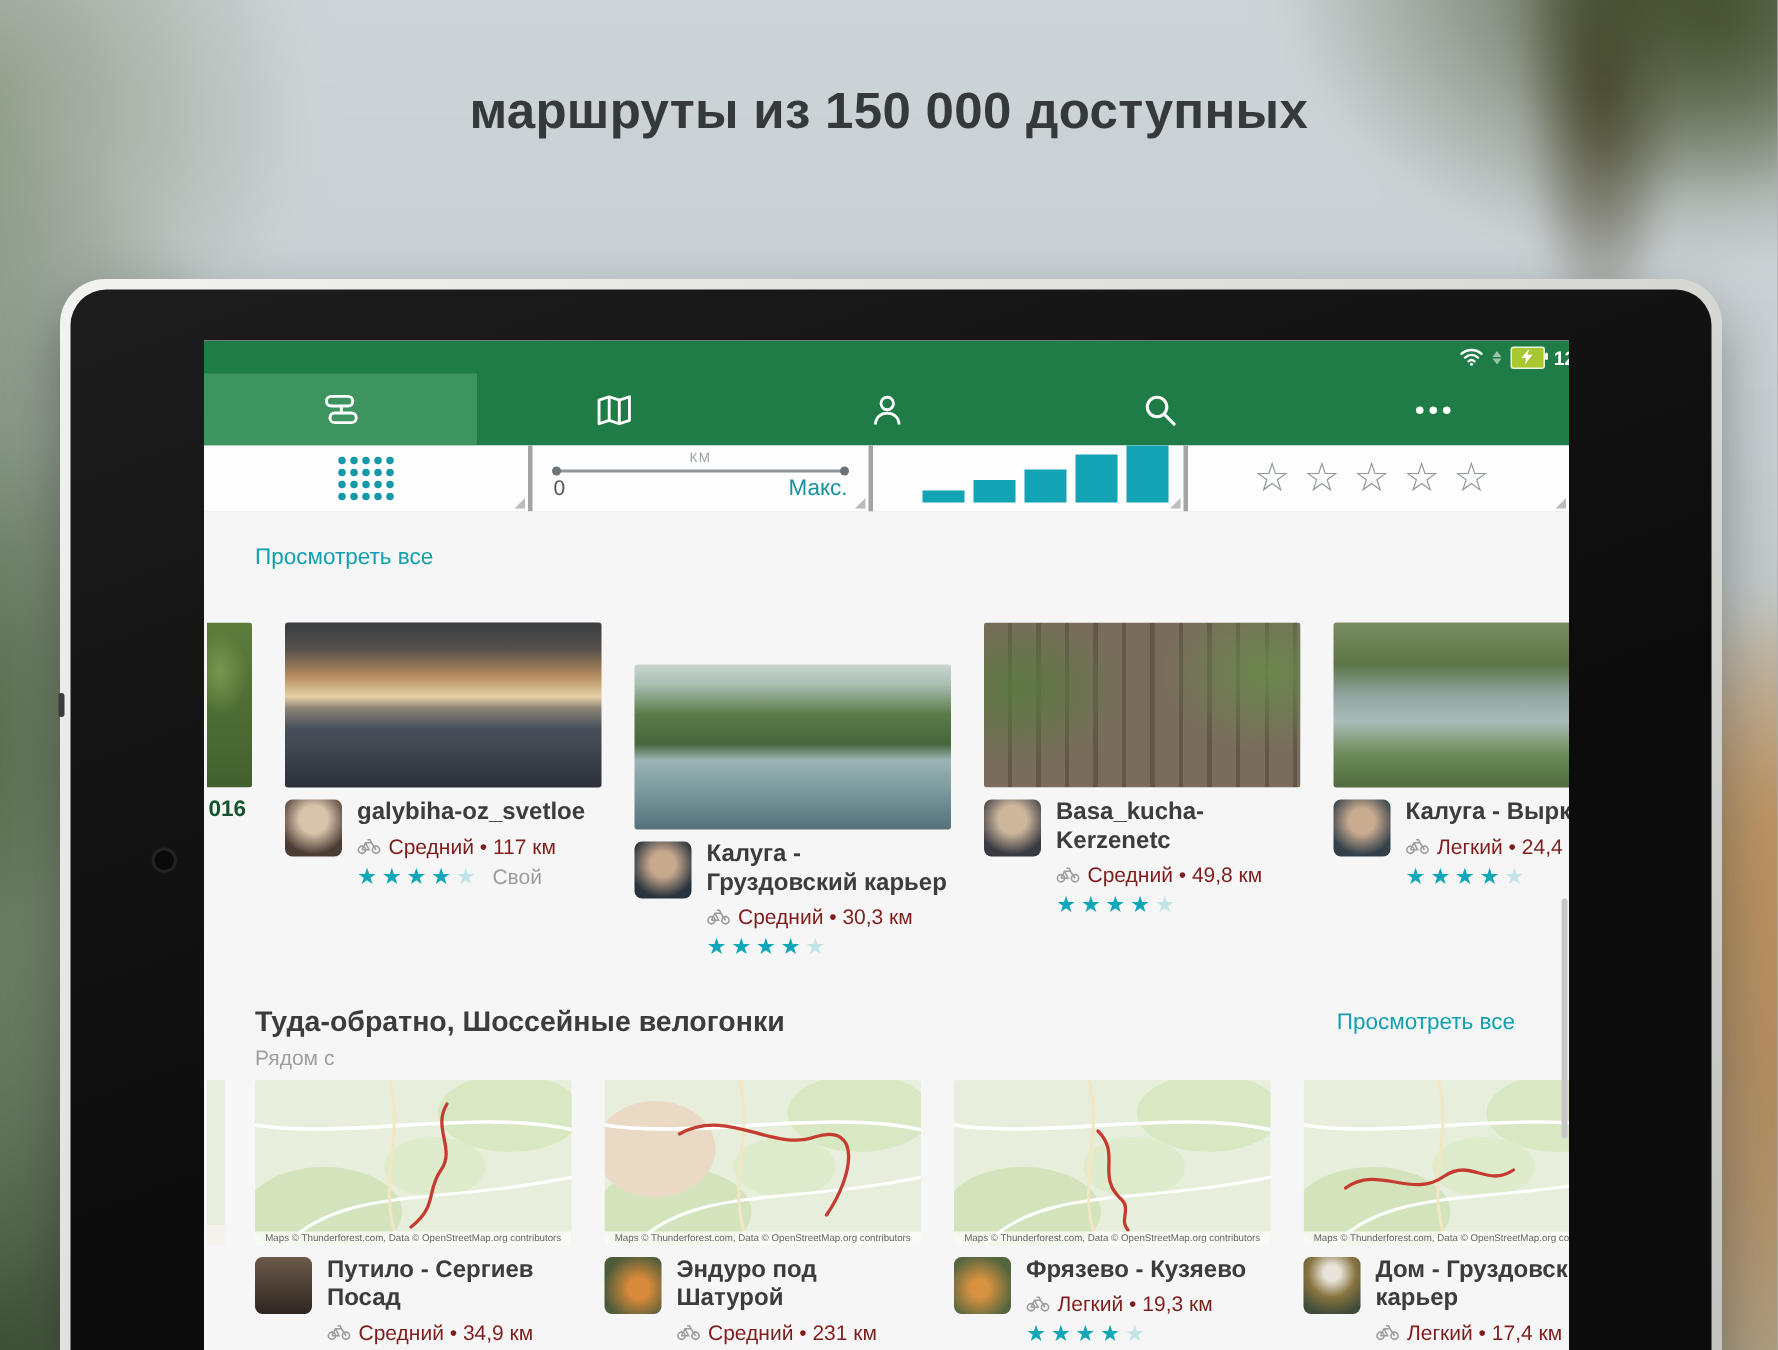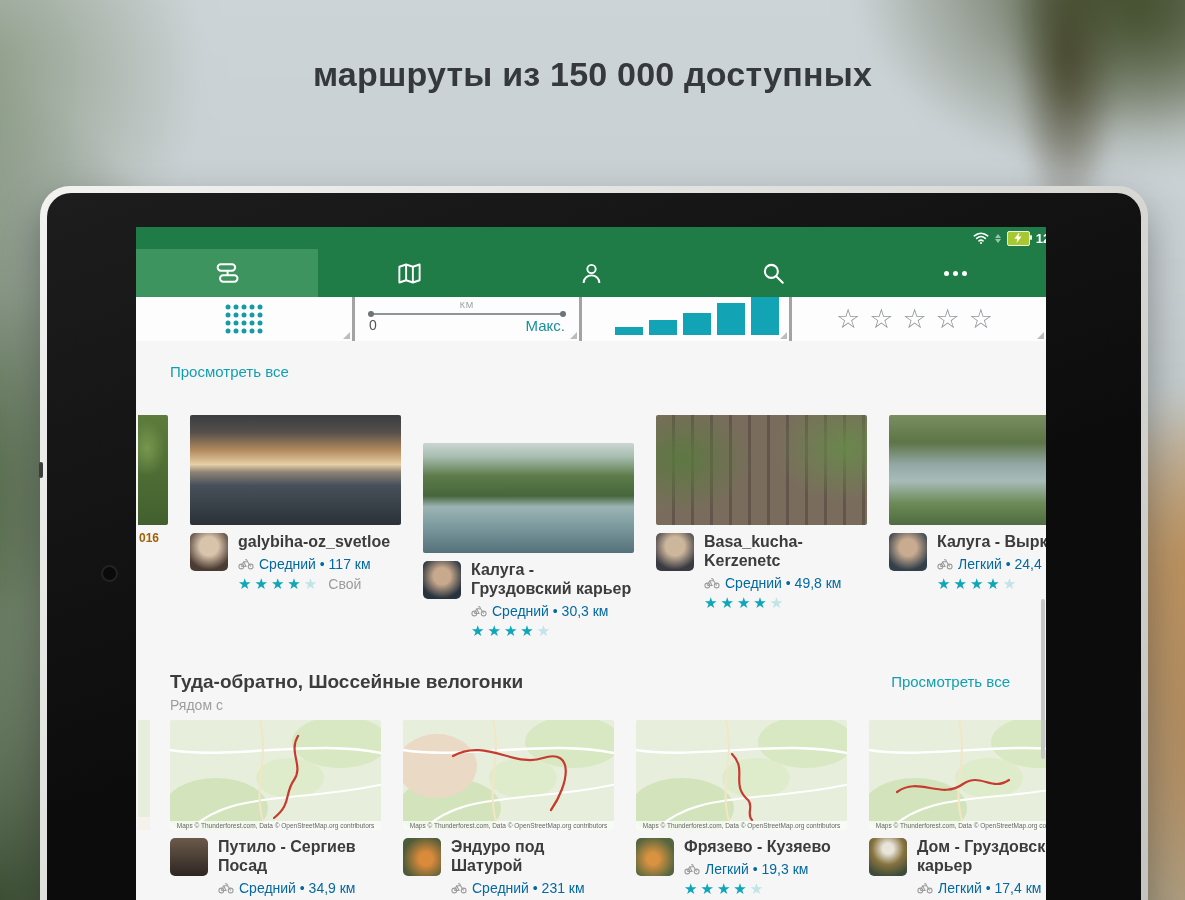--- a/index.html
+++ b/index.html
@@ -72,21 +72,21 @@
   .content{position:absolute;left:0;top:114px;width:910px;height:559px;background:#f6f6f6;overflow:hidden;}
   .sechead{position:absolute;left:34px;right:36px;display:flex;justify-content:space-between;align-items:flex-start;}
   .sechead .t{font-size:19px;font-weight:700;color:#3c3c3c;}
   .sechead .s{font-size:14px;color:#9e9e9e;margin-top:4px;}
   .seelink{font-size:15px;color:#12a0b0;margin-top:2px;cursor:pointer;white-space:nowrap;}
   .card{position:absolute;width:211px;}
   .card .thumb{width:211px;height:110px;border-radius:2px;overflow:hidden;position:relative;cursor:pointer;}
   .card .info{display:flex;margin-top:8px;gap:10px;}
   .avatar{width:38px;height:38px;border-radius:5px;flex:0 0 38px;}
   .cname{font-size:16px;font-weight:700;color:#3c3c3c;line-height:1.18;}
-  .cmeta{display:flex;align-items:center;gap:5px;margin-top:4px;font-size:14px;color:#0369a1;white-space:nowrap;}
+  .cmeta{display:flex;align-items:center;gap:5px;margin-top:4px;font-size:14px;color:#7f1d1d;white-space:nowrap;}
   .cstars{margin-top:3px;font-size:15px;letter-spacing:3px;white-space:nowrap;}
   .cstars .f{color:#0fa7b8;} .cstars .e{color:#c2e4e9;}
   .cstars .tag{font-size:14px;color:#9c9c9c;letter-spacing:0;margin-left:8px;}
   .attr{position:absolute;left:0;right:0;bottom:0;height:9px;background:rgba(255,255,255,.72);
         font-size:6.5px;line-height:9px;color:#666;text-align:center;white-space:nowrap;overflow:hidden;}
   
   .p0{background:linear-gradient(180deg,#3a3d42 0%,#55504a 16%,#b28a5e 32%,#e7cfa6 45%,#8c8376 52%,#47505a 64%,#2b3137 100%);}
   .p1{background:linear-gradient(180deg,#c9d6d1 0%,#a9bfb2 12%,#5d7b4a 30%,#46663c 48%,#9db4b4 58%,#7b9a9e 76%,#55707a 100%);}
   .p2{background:radial-gradient(120px 90px at 12% 40%,rgba(90,122,63,.9),rgba(90,122,63,0) 60%),
        radial-gradient(120px 90px at 90% 30%,rgba(104,138,74,.9),rgba(104,138,74,0) 60%),
@@ -96,21 +96,21 @@
   .a1{background:radial-gradient(circle at 50% 40%,#c9a98d 28%,#27333d 75%);}
   .a2{background:radial-gradient(circle at 50% 35%,#cdb79c 30%,#3a3a42 75%);}
   .a3{background:radial-gradient(circle at 50% 38%,#c9ab90 28%,#33404a 75%);}
   .b0{background:linear-gradient(180deg,#6b5a4a,#2e2622);}
   .b1{background:radial-gradient(circle at 60% 55%,#d98a3a 22%,#4c5b3a 75%);}
   .b2{background:radial-gradient(circle at 45% 55%,#d9923f 20%,#55663f 75%);}
   .b3{background:radial-gradient(circle at 50% 28%,#e8e4da 16%,#87743f 48%,#3e4a3a 85%);}
   .partial-photo{position:absolute;border-radius:0 2px 2px 0;
       background:radial-gradient(26px 40px at 30% 30%,#77974e,transparent 70%),
                  linear-gradient(180deg,#5d7c3c,#41602e);}
-  .partial-name{position:absolute;font-size:12px;font-weight:700;color:#a16207;}
+  .partial-name{position:absolute;font-size:15px;font-weight:700;color:#14532d;}
   .map-sliver{position:absolute;background:linear-gradient(180deg,#e7eedb 0 88%,#f4f2ea 88% 100%);}
   .scrollbar{position:absolute;right:1px;top:372px;width:4px;height:160px;background:#c6c6c6;border-radius:2px;}
   svg{display:block;}
 </style>
 </head>
 <body>
 
 <div class="canvas">
   <div class="bg"></div>
 

